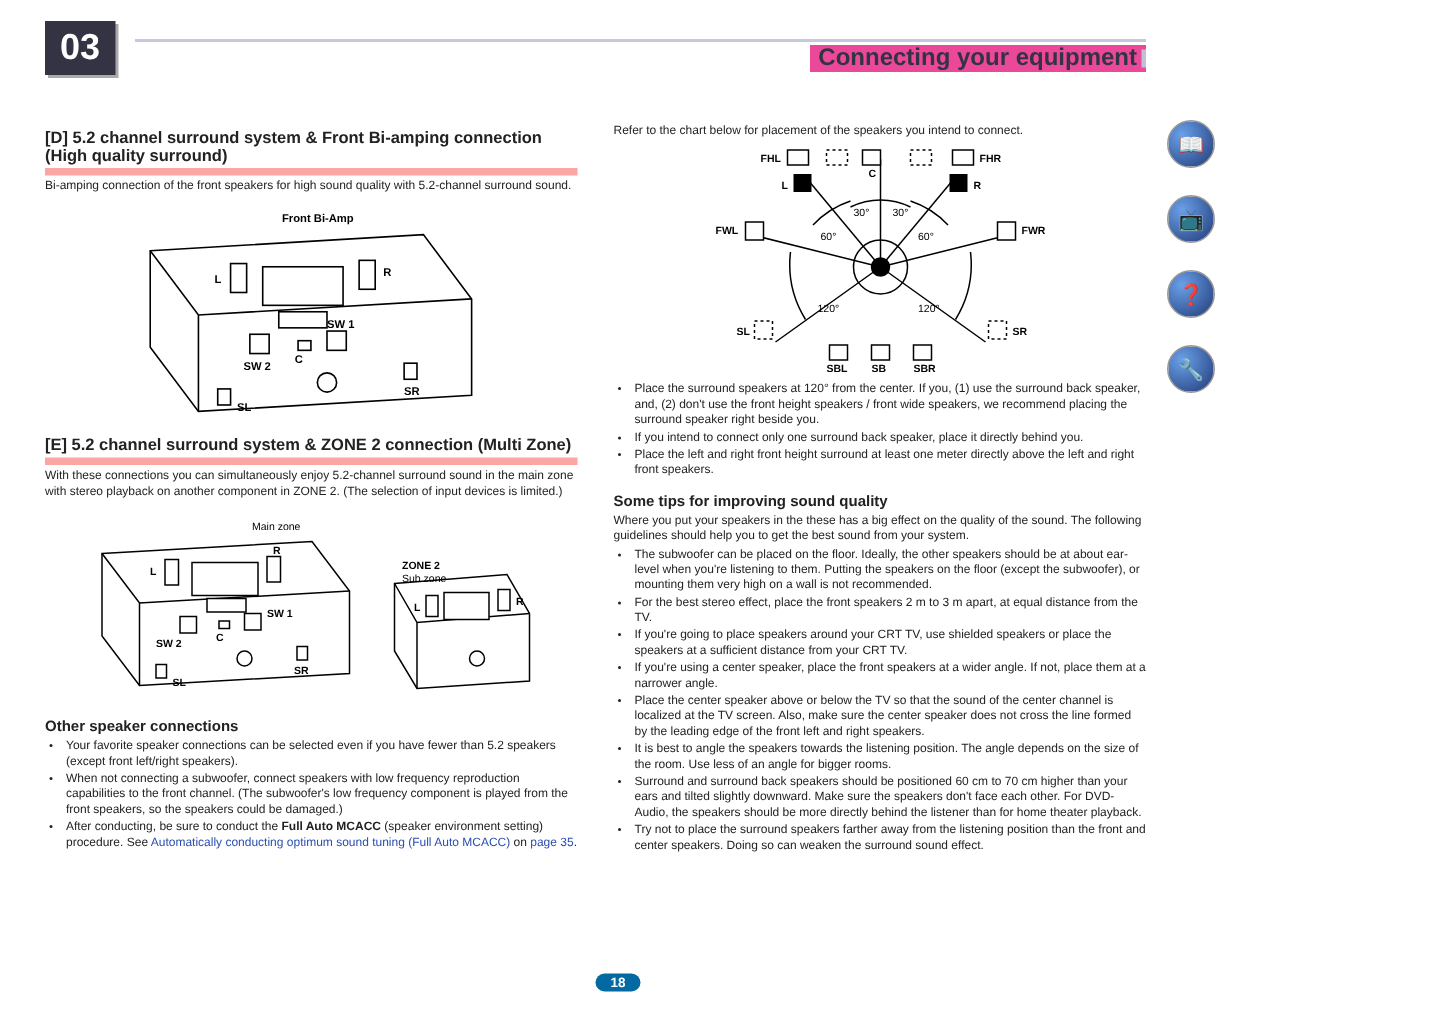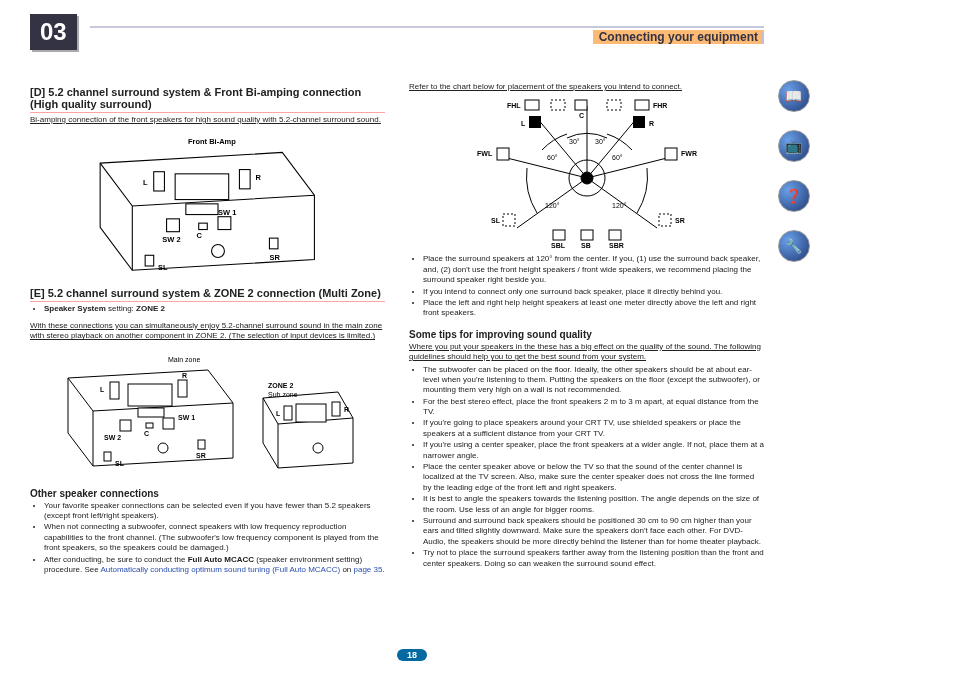--- a/index.html
+++ b/index.html
@@ -34,49 +34,49 @@
   }
   .header-rule{
     position:absolute;
     left:90px; right:60px; top:26px;
     height:2px;
     background:#c7c7de;
   }
   .header-title{
     position:absolute;
     right:60px; top:30px;
-    font-size:12px;
+    font-size:16px;
     font-weight:bold;
     color:#333344;
-    background:#fdba74;
+    background:#ec4899;
     padding-left:6px;
   }
   .header-title .bar{display:inline-block;width:3px;height:12px;background:#c0c0d8;vertical-align:middle;margin-left:3px;}
   .columns{
     display:flex;
     gap:24px;
     margin-top:60px;
   }
   .col{
     flex:1;
     min-width:0;
   }
   h2 {
     font-size:11px;
     font-weight:bold;
     margin:6px 0 2px 0;
-    border-bottom:1px solid #fca5a5;
+    border-bottom:5px solid #fca5a5;
     padding-bottom:2px;
   }
   h3 {
     font-size:10px;
     font-weight:bold;
     margin:10px 0 2px 0;
   }
-  p { margin:2px 0; line-height:1.3;text-decoration:underline; }
+  p { margin:2px 0; line-height:1.3; }
   ul { margin:2px 0 6px 0; padding-left:14px; }
   li { margin:1px 0; line-height:1.3; }
   .figure{
     height:160px;
     margin:6px auto;
     display:flex;
     align-items:center;
     justify-content:center;
     position:relative;
   }
@@ -162,25 +162,20 @@
               <text x="84" y="130">SL</text>
             <rect x="188" y="100" width="8" height="10" fill="#fff" stroke="#000"></rect>
               <text x="188" y="120">SR</text>
 
             <circle cx="140" cy="112" r="6" fill="#fff" stroke="#000"></circle>
           </g>
         </svg>
       </div>
 
       <h2>[E] 5.2 channel surround system &amp; ZONE 2 connection (Multi Zone)</h2>
-      <ul>
-          <li>
-        <b>Speaker System</b> setting: <b>ZONE 2</b>
-      </li>
-        </ul>
       <p>With these connections you can simultaneously enjoy 5.2-channel surround sound in the main zone with stereo playback on another component in ZONE 2. (The selection of input devices is limited.)</p>
 
       <div class="figure" style="height:130px">
         <svg viewBox="0 0 320 130">
           <g stroke="#000" fill="none" stroke-width="1">
             <path d="M20 30 L160 22 L185 55 L185 110 L45 118 L20 85 Z"></path>
             <path d="M20 30 L45 63 L185 55 M45 63 L45 118"></path>
             <rect x="80" y="36" width="44" height="22" fill="#fff"></rect>
             <rect x="90" y="60" width="26" height="9" fill="#fff"></rect>
 
@@ -293,32 +288,32 @@
             <text x="145" y="62" font-weight="normal">60°</text>
             <text x="78" y="110" font-weight="normal">120°</text>
             <text x="145" y="110" font-weight="normal">120°</text>
           </g>
         </svg>
       </div>
 
       <ul>
         <li>Place the surround speakers at 120° from the center. If you, (1) use the surround back speaker, and, (2) don't use the front height speakers / front wide speakers, we recommend placing the surround speaker right beside you.</li>
         <li>If you intend to connect only one surround back speaker, place it directly behind you.</li>
-        <li>Place the left and right help height speakers at least one meter directly above the left and right front speakers.</li>
+        <li>Place the left and right front height surround at least one meter directly above the left and right front speakers.</li>
       </ul>
 
       <h3>Some tips for improving sound quality</h3>
       <p>Where you put your speakers in the these has a big effect on the quality of the sound. The following guidelines should help you to get the best sound from your system.</p>
       <ul>
         <li>The subwoofer can be placed on the floor. Ideally, the other speakers should be at about ear-level when you're listening to them. Putting the speakers on the floor (except the subwoofer), or mounting them very high on a wall is not recommended.</li>
         <li>For the best stereo effect, place the front speakers 2 m to 3 m apart, at equal distance from the TV.</li>
         <li>If you're going to place speakers around your CRT TV, use shielded speakers or place the speakers at a sufficient distance from your CRT TV.</li>
         <li>If you're using a center speaker, place the front speakers at a wider angle. If not, place them at a narrower angle.</li>
         <li>Place the center speaker above or below the TV so that the sound of the center channel is localized at the TV screen. Also, make sure the center speaker does not cross the line formed by the leading edge of the front left and right speakers.</li>
         <li>It is best to angle the speakers towards the listening position. The angle depends on the size of the room. Use less of an angle for bigger rooms.</li>
-        <li>Surround and surround back speakers should be positioned 30 cm to 90 cm higher than your ears and tilted slightly downward. Make sure the speakers don't face each other. For DVD-Audio, the speakers should be more directly behind the listener than for home theater playback.</li>
+        <li>Surround and surround back speakers should be positioned 60 cm to 70 cm higher than your ears and tilted slightly downward. Make sure the speakers don't face each other. For DVD-Audio, the speakers should be more directly behind the listener than for home theater playback.</li>
         <li>Try not to place the surround speakers farther away from the listening position than the front and center speakers. Doing so can weaken the surround sound effect.</li>
       </ul>
     </div>
   </div>
 
   <div class="pagenum">18</div>
 </div>
 
 </body></html>

